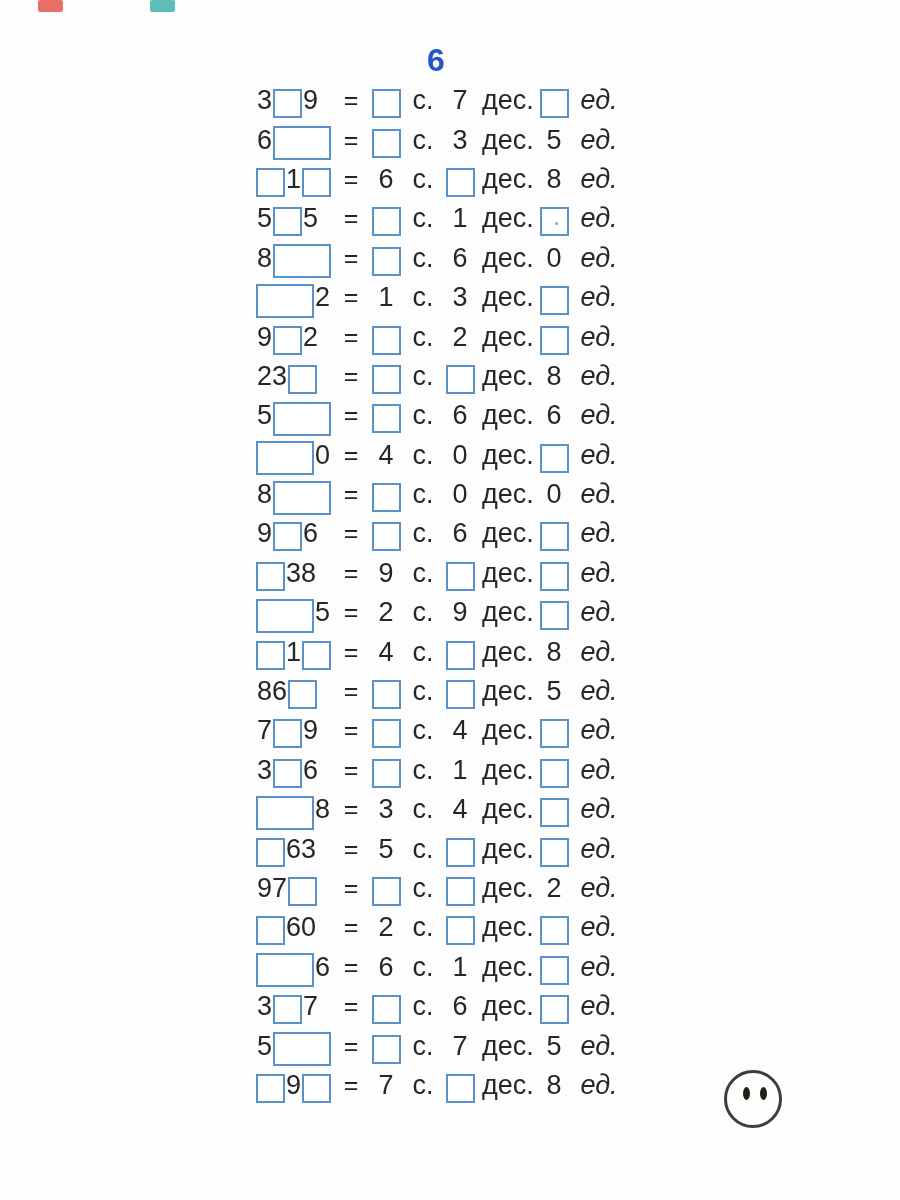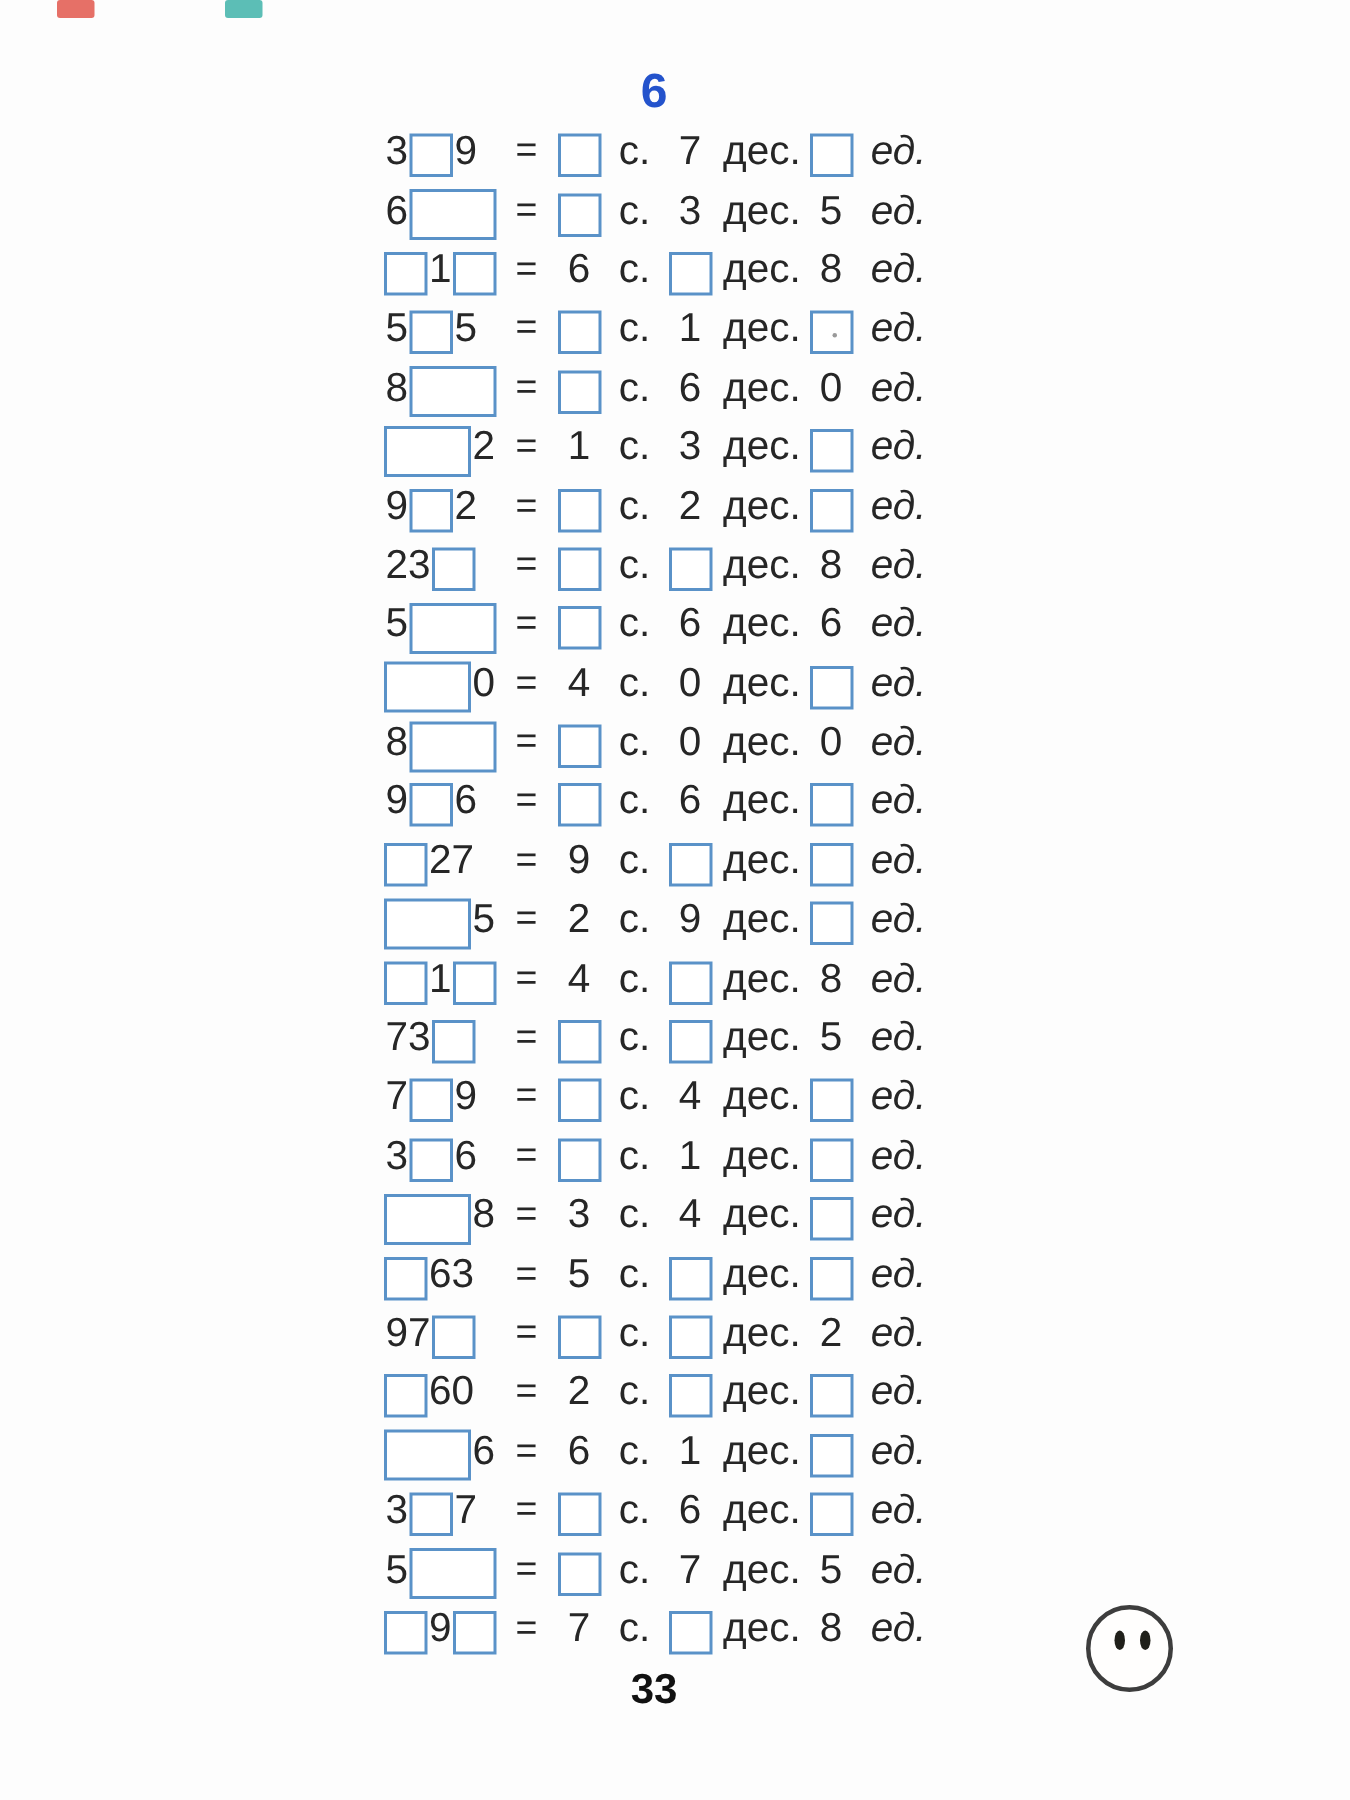--- a/index.html
+++ b/index.html
@@ -367,21 +367,21 @@
         </span>
         <span class="lbl des">дес.</span>
         <span class="slot">
           <span class="box"></span>
         </span>
         <span class="lbl ed">ед.</span>
       </div>
       <div class="row">
         <span class="numpart">
           <span class="box"></span>
-          <span class="digit">27</span>
+          <span class="digit">38</span>
         </span>
         <span class="eq">=</span>
         <span class="slot">
           <span class="digit">9</span>
         </span>
         <span class="lbl s">с.</span>
         <span class="slot">
           <span class="box"></span>
         </span>
         <span class="lbl des">дес.</span>
@@ -424,21 +424,21 @@
           <span class="box"></span>
         </span>
         <span class="lbl des">дес.</span>
         <span class="slot">
           <span class="digit">8</span>
         </span>
         <span class="lbl ed">ед.</span>
       </div>
       <div class="row">
         <span class="numpart">
-          <span class="digit">73</span>
+          <span class="digit">86</span>
           <span class="box"></span>
         </span>
         <span class="eq">=</span>
         <span class="slot">
           <span class="box"></span>
         </span>
         <span class="lbl s">с.</span>
         <span class="slot">
           <span class="box"></span>
         </span>
@@ -637,20 +637,19 @@
           <span class="box"></span>
         </span>
         <span class="lbl des">дес.</span>
         <span class="slot">
           <span class="digit">8</span>
         </span>
         <span class="lbl ed">ед.</span>
       </div>
     </div>
 
-  <div class="page-num">33</div>
 
   <div class="smiley">
     <span class="eye left"></span>
     <span class="eye right"></span>
   </div>
 
 </div>
 
 </body></html>

